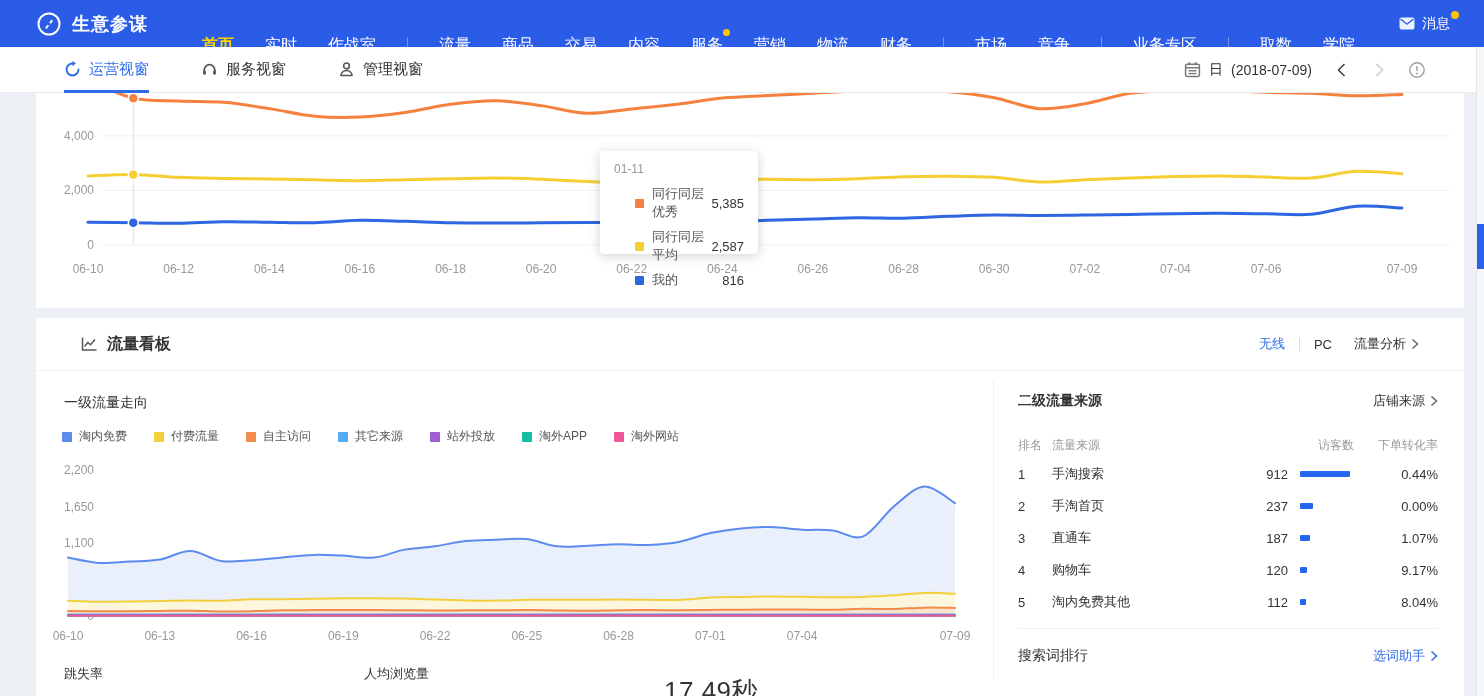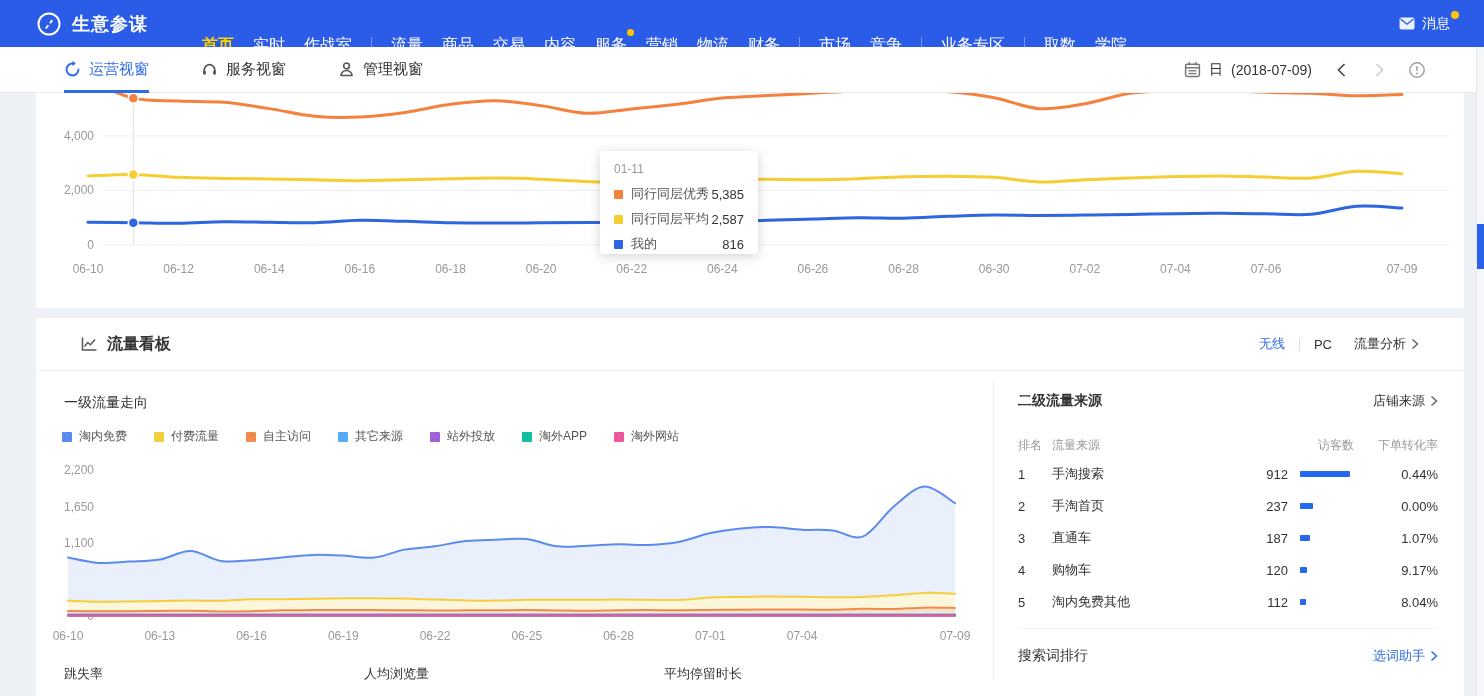--- a/index.html
+++ b/index.html
@@ -3,21 +3,21 @@
 <meta charset="utf-8">
 <style>
   * { margin:0; padding:0; box-sizing:border-box; }
   html,body { width:1484px; height:696px; overflow:hidden; }
   body { position:relative; background:#EDF0F4; font-family:"Liberation Sans","DejaVu Sans",sans-serif; color:#333; }
 
   
   .topnav { position:absolute; left:0; top:0; width:1484px; height:47px; background:#2B5CE7; display:flex; align-items:center; padding:0 34px 0 36px; }
   .brand { display:flex; align-items:center; gap:10px; }
   .brand-name { color:#fff; font-size:18px; font-weight:bold; letter-spacing:1px; }
-  .nav-menu { display:flex; align-items:center; margin-left:54px; gap:19px;margin-top:42px; }
+  .nav-menu { display:flex; align-items:center; margin-left:54px; gap:31px;margin-top:42px; }
   .nav-item { color:#fff; font-size:16px; cursor:pointer; position:relative; height:47px; line-height:47px; white-space:nowrap; }
   .nav-item.active { color:#FFD300; font-weight:bold; }
   .nav-underline { position:absolute; left:50%; transform:translateX(-50%); bottom:0; width:64px; height:4px; background:#FFD300; border-radius:2px; }
   .nav-divider { width:1px; height:16px; background:rgba(255,255,255,.35); }
   .nav-dot { position:absolute; top:8px; right:-7px; width:7px; height:7px; border-radius:50%; background:#FFC400; }
   .nav-right { margin-left:auto; display:flex; align-items:center; gap:7px; color:#fff; font-size:14px; position:relative; }
   .msg-dot { position:absolute; top:-4px; right:-9px; width:8px; height:8px; border-radius:50%; background:#FFC400; }
 
   
   .tabbar { position:absolute; left:0; top:47px; width:1484px; height:46px; background:#fff; border-bottom:1px solid #E8EAED; display:flex; align-items:center; padding:0 58px 0 64px; }
@@ -29,21 +29,21 @@
   .chev-btn { width:18px; height:18px; display:flex; align-items:center; justify-content:center; cursor:pointer; }
 
   
   .panel { position:absolute; background:#fff; }
   .panel-top { left:36px; top:93px; width:1428px; height:215px; }
   .panel-flow { left:36px; top:318px; width:1428px; height:380px; }
 
   
   .tooltip { position:absolute; left:564px; top:58px; width:158px; height:103px; background:#fff; border-radius:4px; box-shadow:0 2px 12px rgba(0,0,0,.18); padding:11px 14px; z-index:5; pointer-events:none; }
   .tt-title { font-size:12px; color:#999; margin-bottom:9px; }
-  .tt-row { display:flex; align-items:center; font-size:13px; margin-bottom:7px; }
+  .tt-row { display:flex; align-items:center; font-size:13px; margin-bottom:7px;margin-left:21px; }
   .tt-swatch { width:9px; height:9px; border-radius:1px; margin-right:8px; flex:none; }
   .tt-label { color:#555; }
   .tt-value { margin-left:auto; color:#333; }
 
   
   .flow-header { height:53px; display:flex; align-items:center; padding:0 45px; border-bottom:1px solid #F0F0F0; }
   .flow-title { font-size:16px; font-weight:bold; color:#333; margin-left:9px; }
   .flow-header-right { margin-left:auto; display:flex; align-items:center; gap:14px; font-size:13px; }
   .seg-wireless { color:#2E6BE6; cursor:pointer; }
   .seg-divider { width:1px; height:13px; background:#ddd; }
@@ -408,21 +408,20 @@
   <div class="stats-row">
     <div class="stat">
       <div class="stat-label">跳失率</div>
       <div class="stat-value">59.72%</div>
     </div>
     <div class="stat">
       <div class="stat-label">人均浏览量</div>
       <div class="stat-value">5.01</div>
     </div>
     <div class="stat">
-      <div class="stat-label">平均停留时长</div>
       <div class="stat-value">17.49秒</div>
     </div>
   </div>
 </div>
 
 <div class="scrollbar-track">
   <div class="scrollbar-thumb"></div>
 </div>
 
 </body></html>

